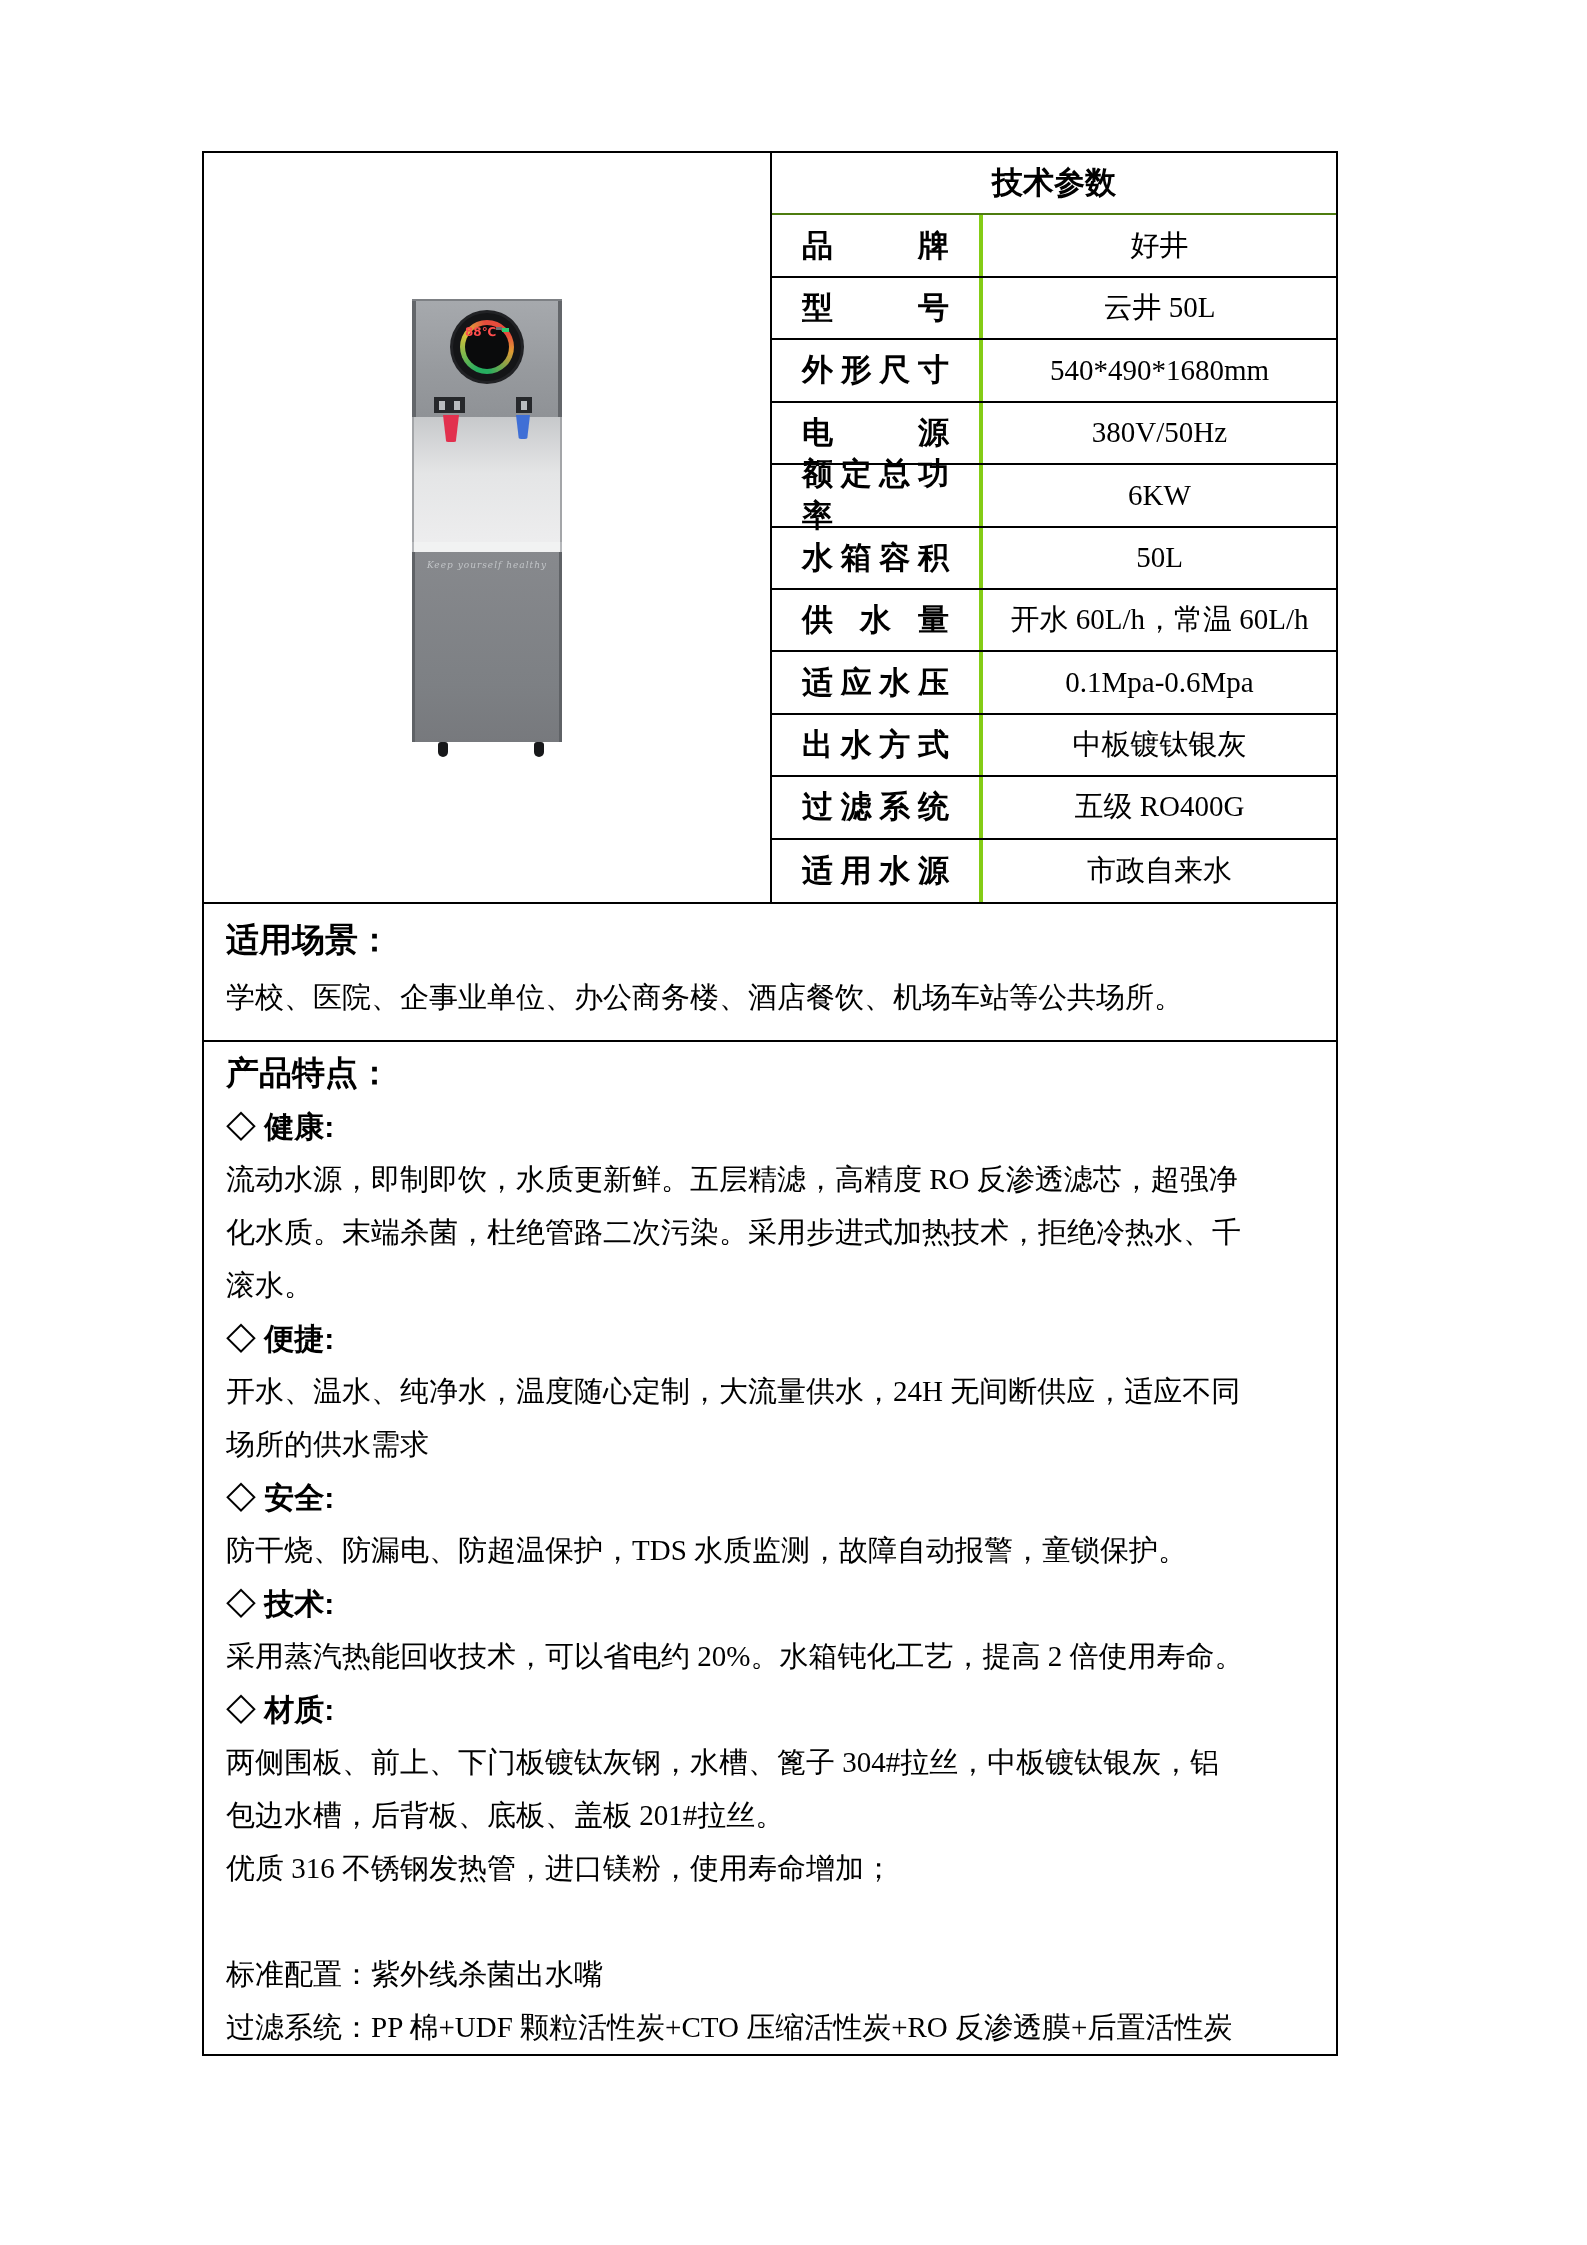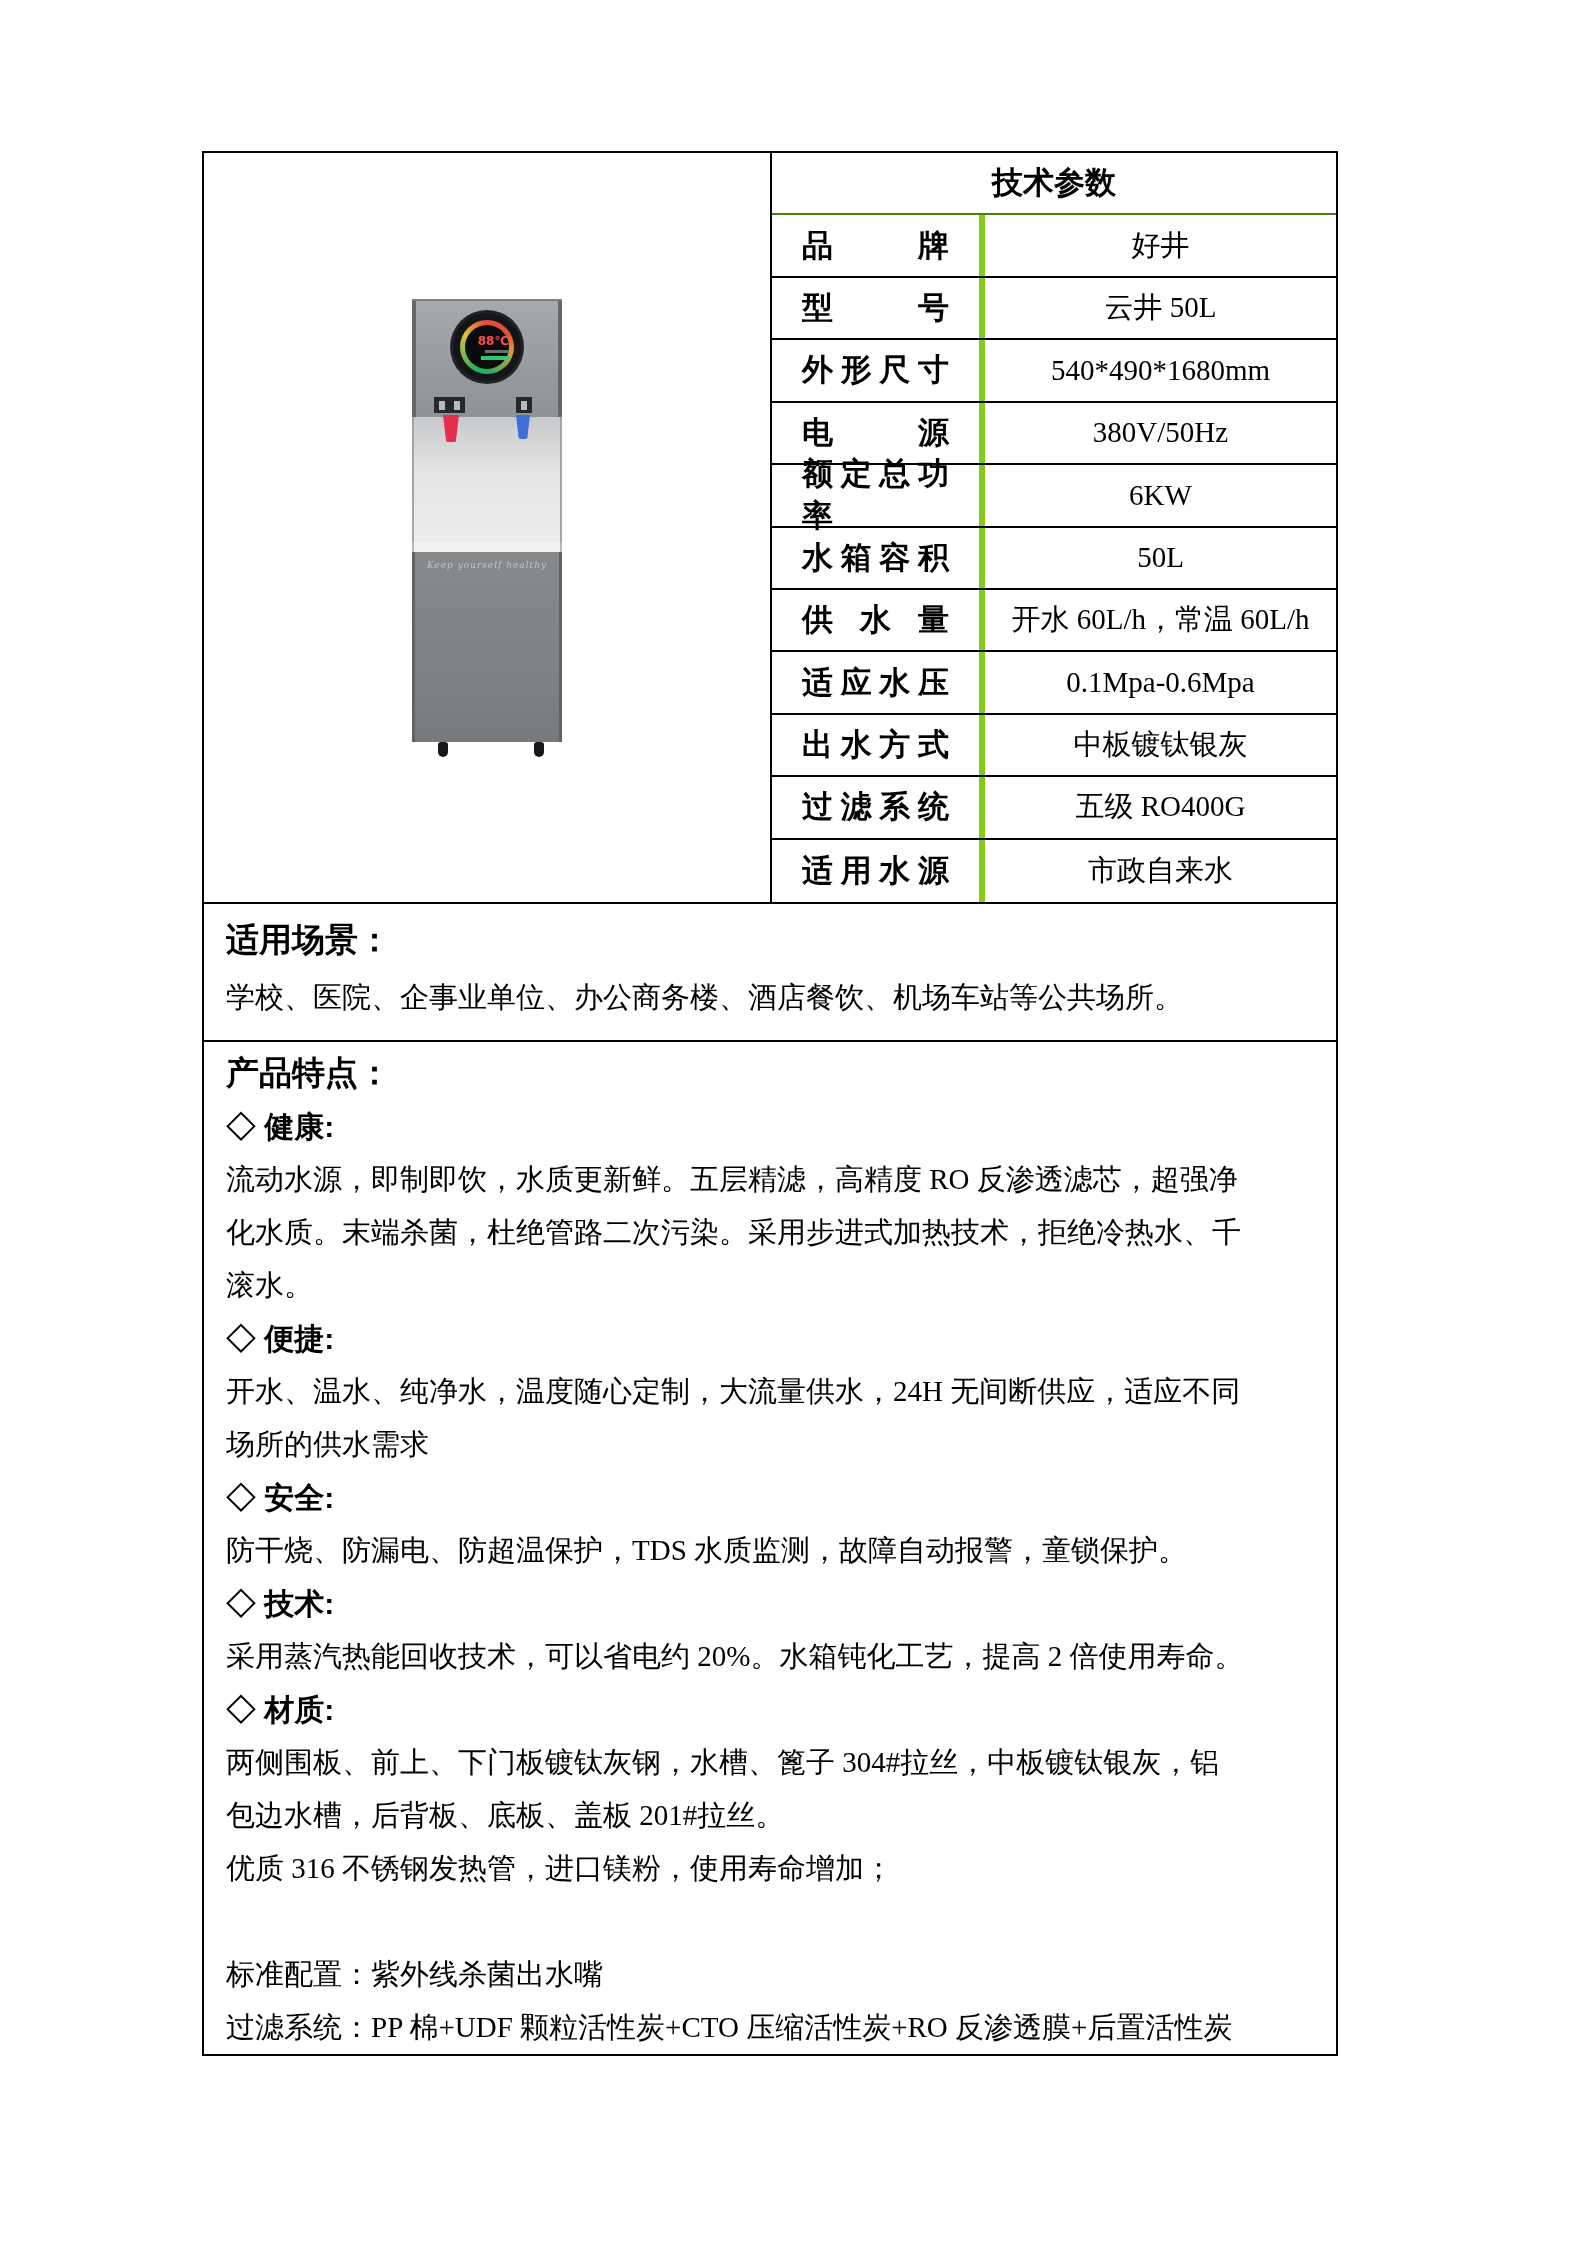--- a/index.html
+++ b/index.html
@@ -20,21 +20,21 @@
     font-family:"Liberation Sans", sans-serif;font-weight:bold;font-size:31px;
   }
   .spec-row{display:flex;border-bottom:2px solid #000;box-sizing:border-box;min-height:0;}
   .spec-row:last-child{border-bottom:none;}
   .spec-label{
     width:207px;flex:none;box-sizing:border-box;padding:0 30px;
     display:flex;align-items:center;font-weight:bold;font-size:31px;
   }
   .jl{width:100%;text-align:justify;text-align-last:justify;text-justify:inter-character;}
   .spec-value{
-    flex:1;border-left:6px solid #84cc16;display:flex;align-items:center;justify-content:center;
+    flex:1;border-left:4px solid #84cc16;display:flex;align-items:center;justify-content:center;
     font-size:29px;text-align:center;padding:0 6px;
   }
   
   .row-scenarios{flex:none;height:138px;border-bottom:2px solid #000;box-sizing:border-box;padding:8px 21px 0 22px;overflow:hidden;}
   .sec-title{font-family:"Liberation Sans", sans-serif;font-weight:bold;font-size:33px;line-height:56px;}
   .scenario-text{font-size:29px;line-height:58px;}
   
   .row-features{flex:1;box-sizing:border-box;padding:4px 22px 0 22px;overflow:hidden;}
   .feat-line{font-size:29px;line-height:53px;min-height:53px;}
   .feat-line.heading{font-family:"Liberation Sans", sans-serif;font-weight:bold;font-size:30px;}
@@ -44,21 +44,21 @@
   .p-head{
     position:relative;height:118px;box-sizing:border-box;
     background:linear-gradient(180deg,#a6a9ad 0%,#979a9e 60%,#8f9296 100%);
     border-top:2px solid #7d8084;
     box-shadow:inset 4px 0 0 #63666a, inset -4px 0 0 #63666a;
   }
   .p-display{position:absolute;left:50%;top:12px;transform:translateX(-50%);width:68px;height:68px;border-radius:50%;background:#141517;box-shadow:0 0 0 3px #212225;}
   .p-ring{position:absolute;left:7px;top:7px;right:7px;bottom:7px;border-radius:50%;
     background:conic-gradient(from 205deg,#27ae60 0deg,#d9c23a 95deg,#e74c3c 150deg,#e74c3c 215deg,#e09b33 255deg,#27ae60 330deg,#27ae60 360deg);}
   .p-screen{position:absolute;left:12px;top:12px;right:12px;bottom:12px;border-radius:50%;background:#0a0b0c;
-    display:flex;flex-direction:column;align-items:flex-end;justify-content:center;}
+    display:flex;flex-direction:row;align-items:flex-start;justify-content:center;}
   .p-temp{font-family:"DejaVu Sans", sans-serif;font-weight:bold;font-size:12px;color:#ff4d4d;line-height:14px;}
   .p-sub{width:24px;height:3px;background:#6d6f72;margin-top:2px;}
   .p-bar{width:28px;height:4px;background:#2ecc71;margin-top:3px;}
   .p-nozzle-left{position:absolute;left:22px;top:96px;width:31px;height:16px;background:#26282b;display:flex;align-items:center;justify-content:space-around;}
   .p-nozzle-right{position:absolute;right:30px;top:96px;width:16px;height:16px;background:#26282b;display:flex;align-items:center;justify-content:center;}
   .nz{width:6px;height:9px;background:#b9bcbf;display:block;}
   .p-tap{position:absolute;width:16px;height:27px;top:116px;border-radius:0 0 5px 5px;clip-path:polygon(0 0,100% 0,80% 100%,20% 100%);}
   .p-tap.hot{left:31px;background:#e2304e;}
   .p-tap.cold{right:32px;width:14px;height:24px;background:#3f6fd6;}
   .p-mid{height:125px;background:linear-gradient(180deg,#c7c9cb 0%,#e4e5e6 45%,#ededee 100%);

